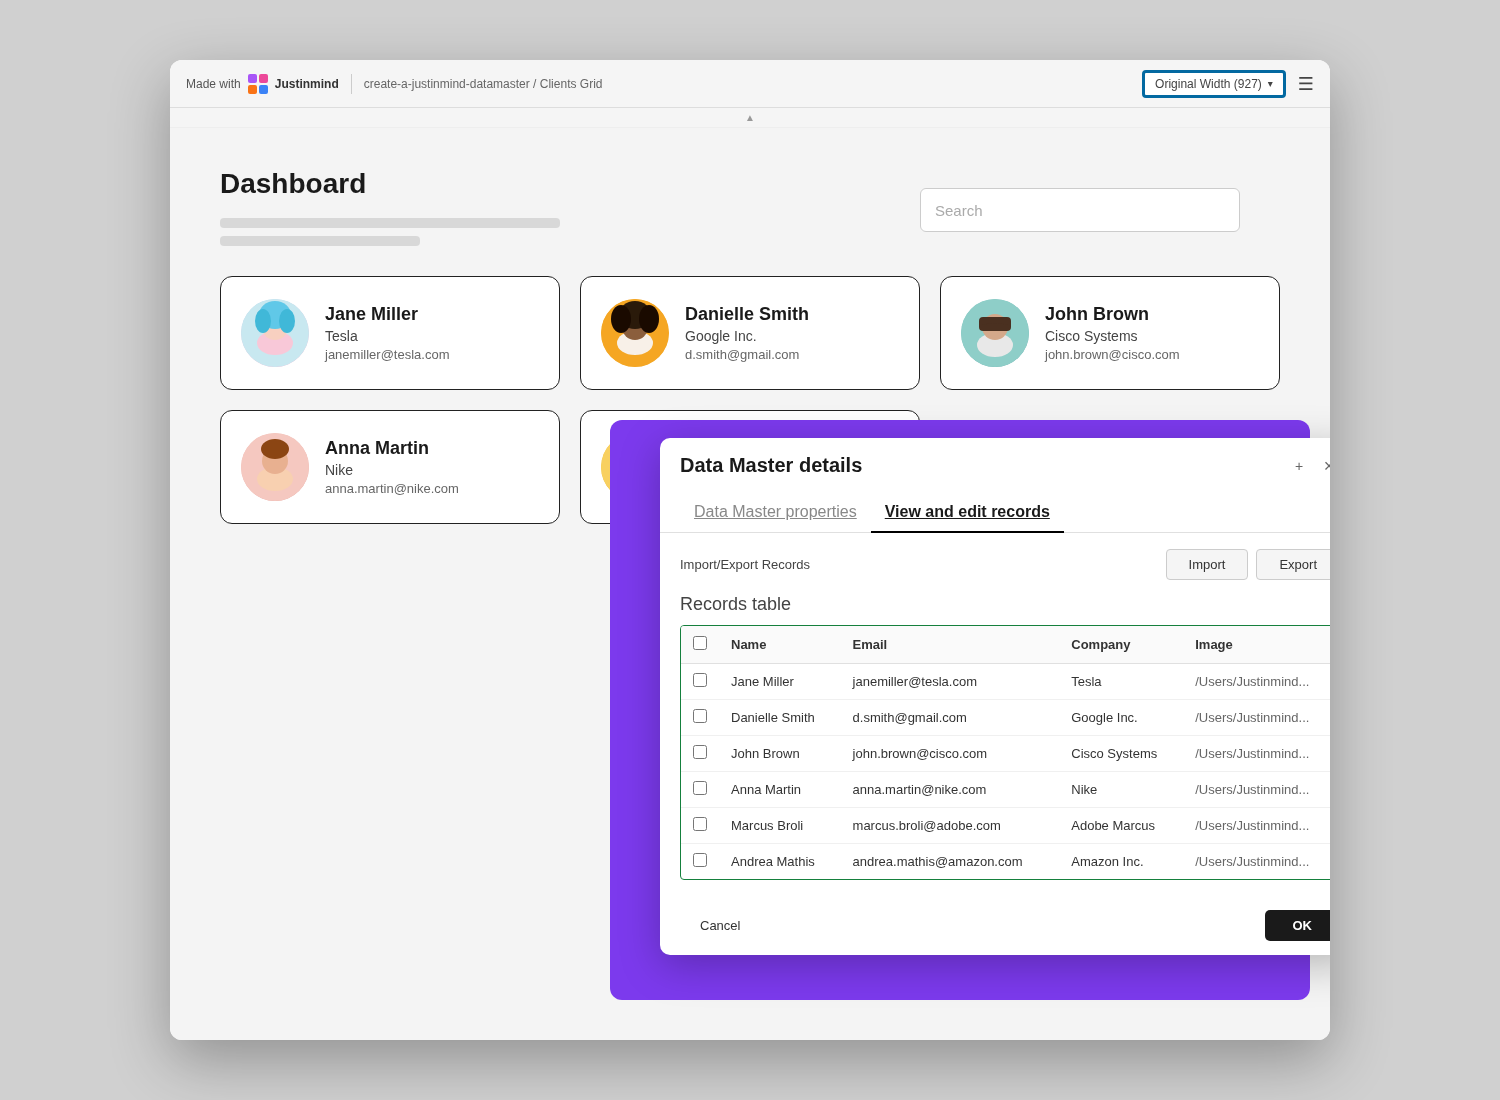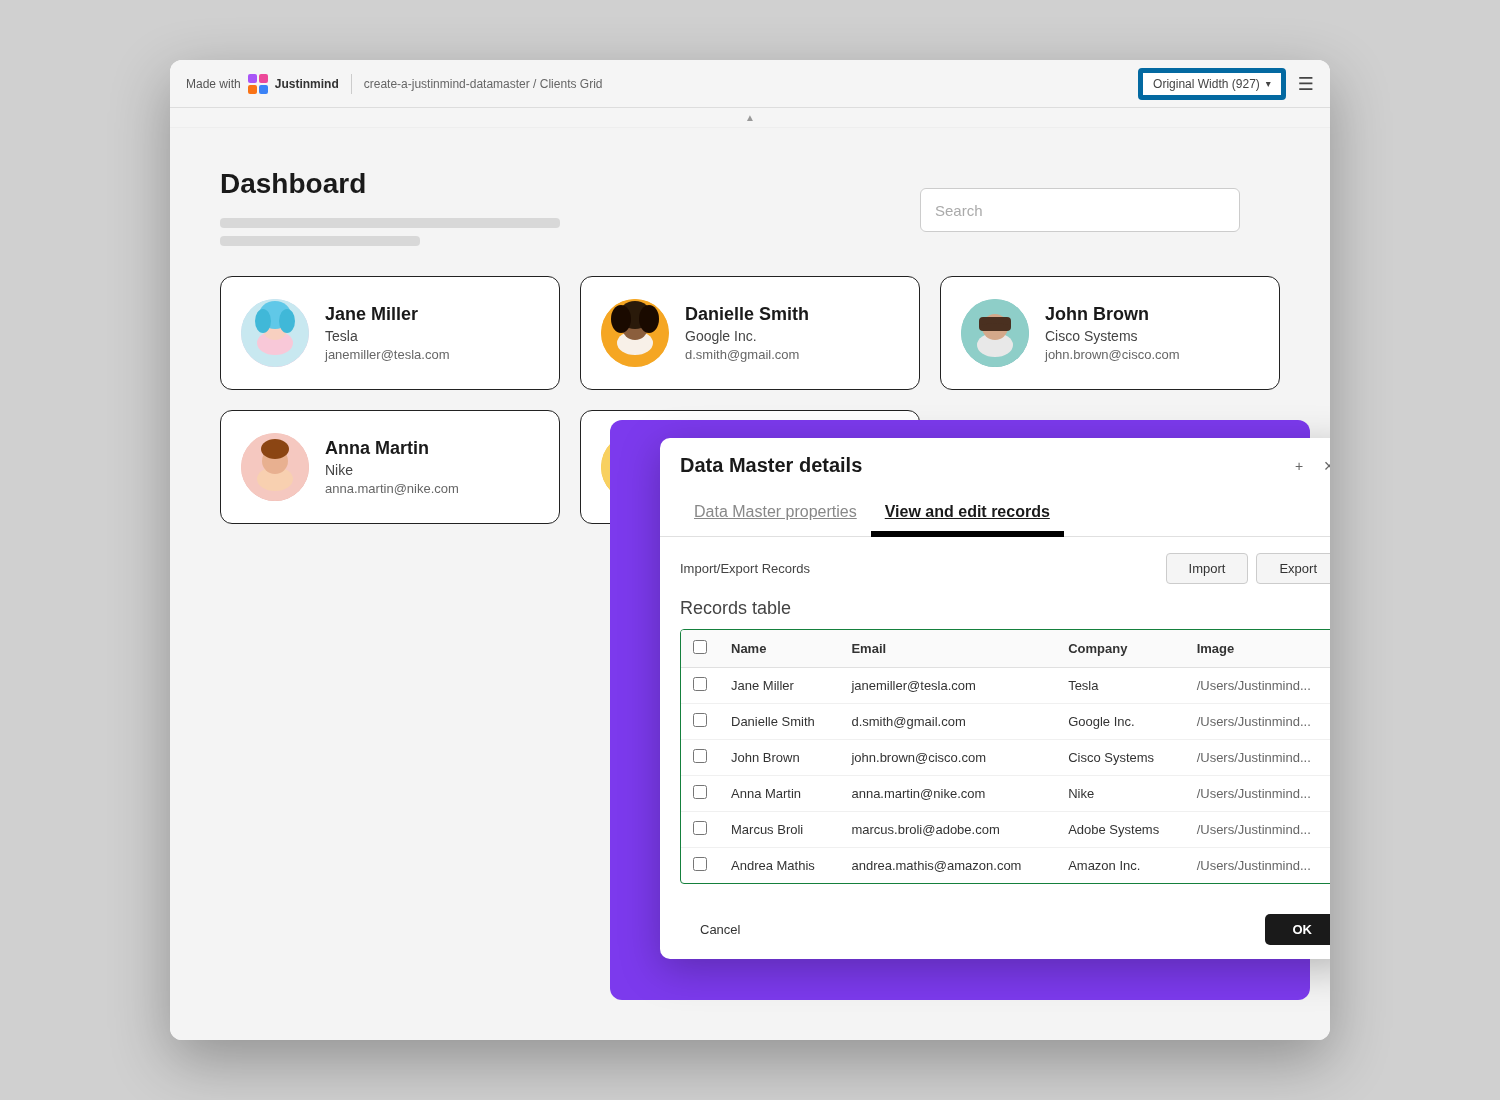--- a/index.html
+++ b/index.html
@@ -60,21 +60,21 @@
       align-items: center;
       gap: 12px;
     }
     .width-selector {
       display: flex;
       align-items: center;
       gap: 6px;
       font-size: 12px;
       color: #444;
       background: #fff;
-      border: 5px solid #0369a1;
+      border: 3px solid #0369a1;
       border-radius: 4px;
       padding: 4px 10px;
       cursor: pointer;
     }
     .chevron-icon { font-size: 10px; }
     .menu-icon { font-size: 18px; color: #444; cursor: pointer; }
 
     
     .collapse-handle {
       background: #f5f5f5;
@@ -227,21 +227,21 @@
       font-size: 16px;
       color: #888;
       cursor: pointer;
       border-bottom: 2px solid transparent;
       margin-bottom: -1px;
       text-decoration: underline;
     }
     .tab-item.active {
       color: #1a1a1a;
       font-weight: 600;
-      border-bottom: 6px solid #000000;
+      border-bottom: 2px solid #000000;
     }
 
     
     .dialog-body {
       padding: 16px 20px;
     }
     .import-export-row {
       display: flex;
       align-items: center;
       justify-content: space-between;
@@ -567,21 +567,21 @@
       <td>anna.martin@nike.com</td>
       <td>Nike</td>
       <td style="color:#666;">/Users/Justinmind...</td>
     </tr>
                 <tr>
       <td class="cb-col">
         <input type="checkbox" style="">
       </td>
       <td>Marcus Broli</td>
       <td>marcus.broli@adobe.com</td>
-      <td>Adobe Systems</td>
+      <td>Adobe Marcus</td>
       <td style="color:#666;">/Users/Justinmind...</td>
     </tr>
                 <tr>
       <td class="cb-col">
         <input type="checkbox" style="">
       </td>
       <td>Andrea Mathis</td>
       <td>andrea.mathis@amazon.com</td>
       <td>Amazon Inc.</td>
       <td style="color:#666;">/Users/Justinmind...</td>

